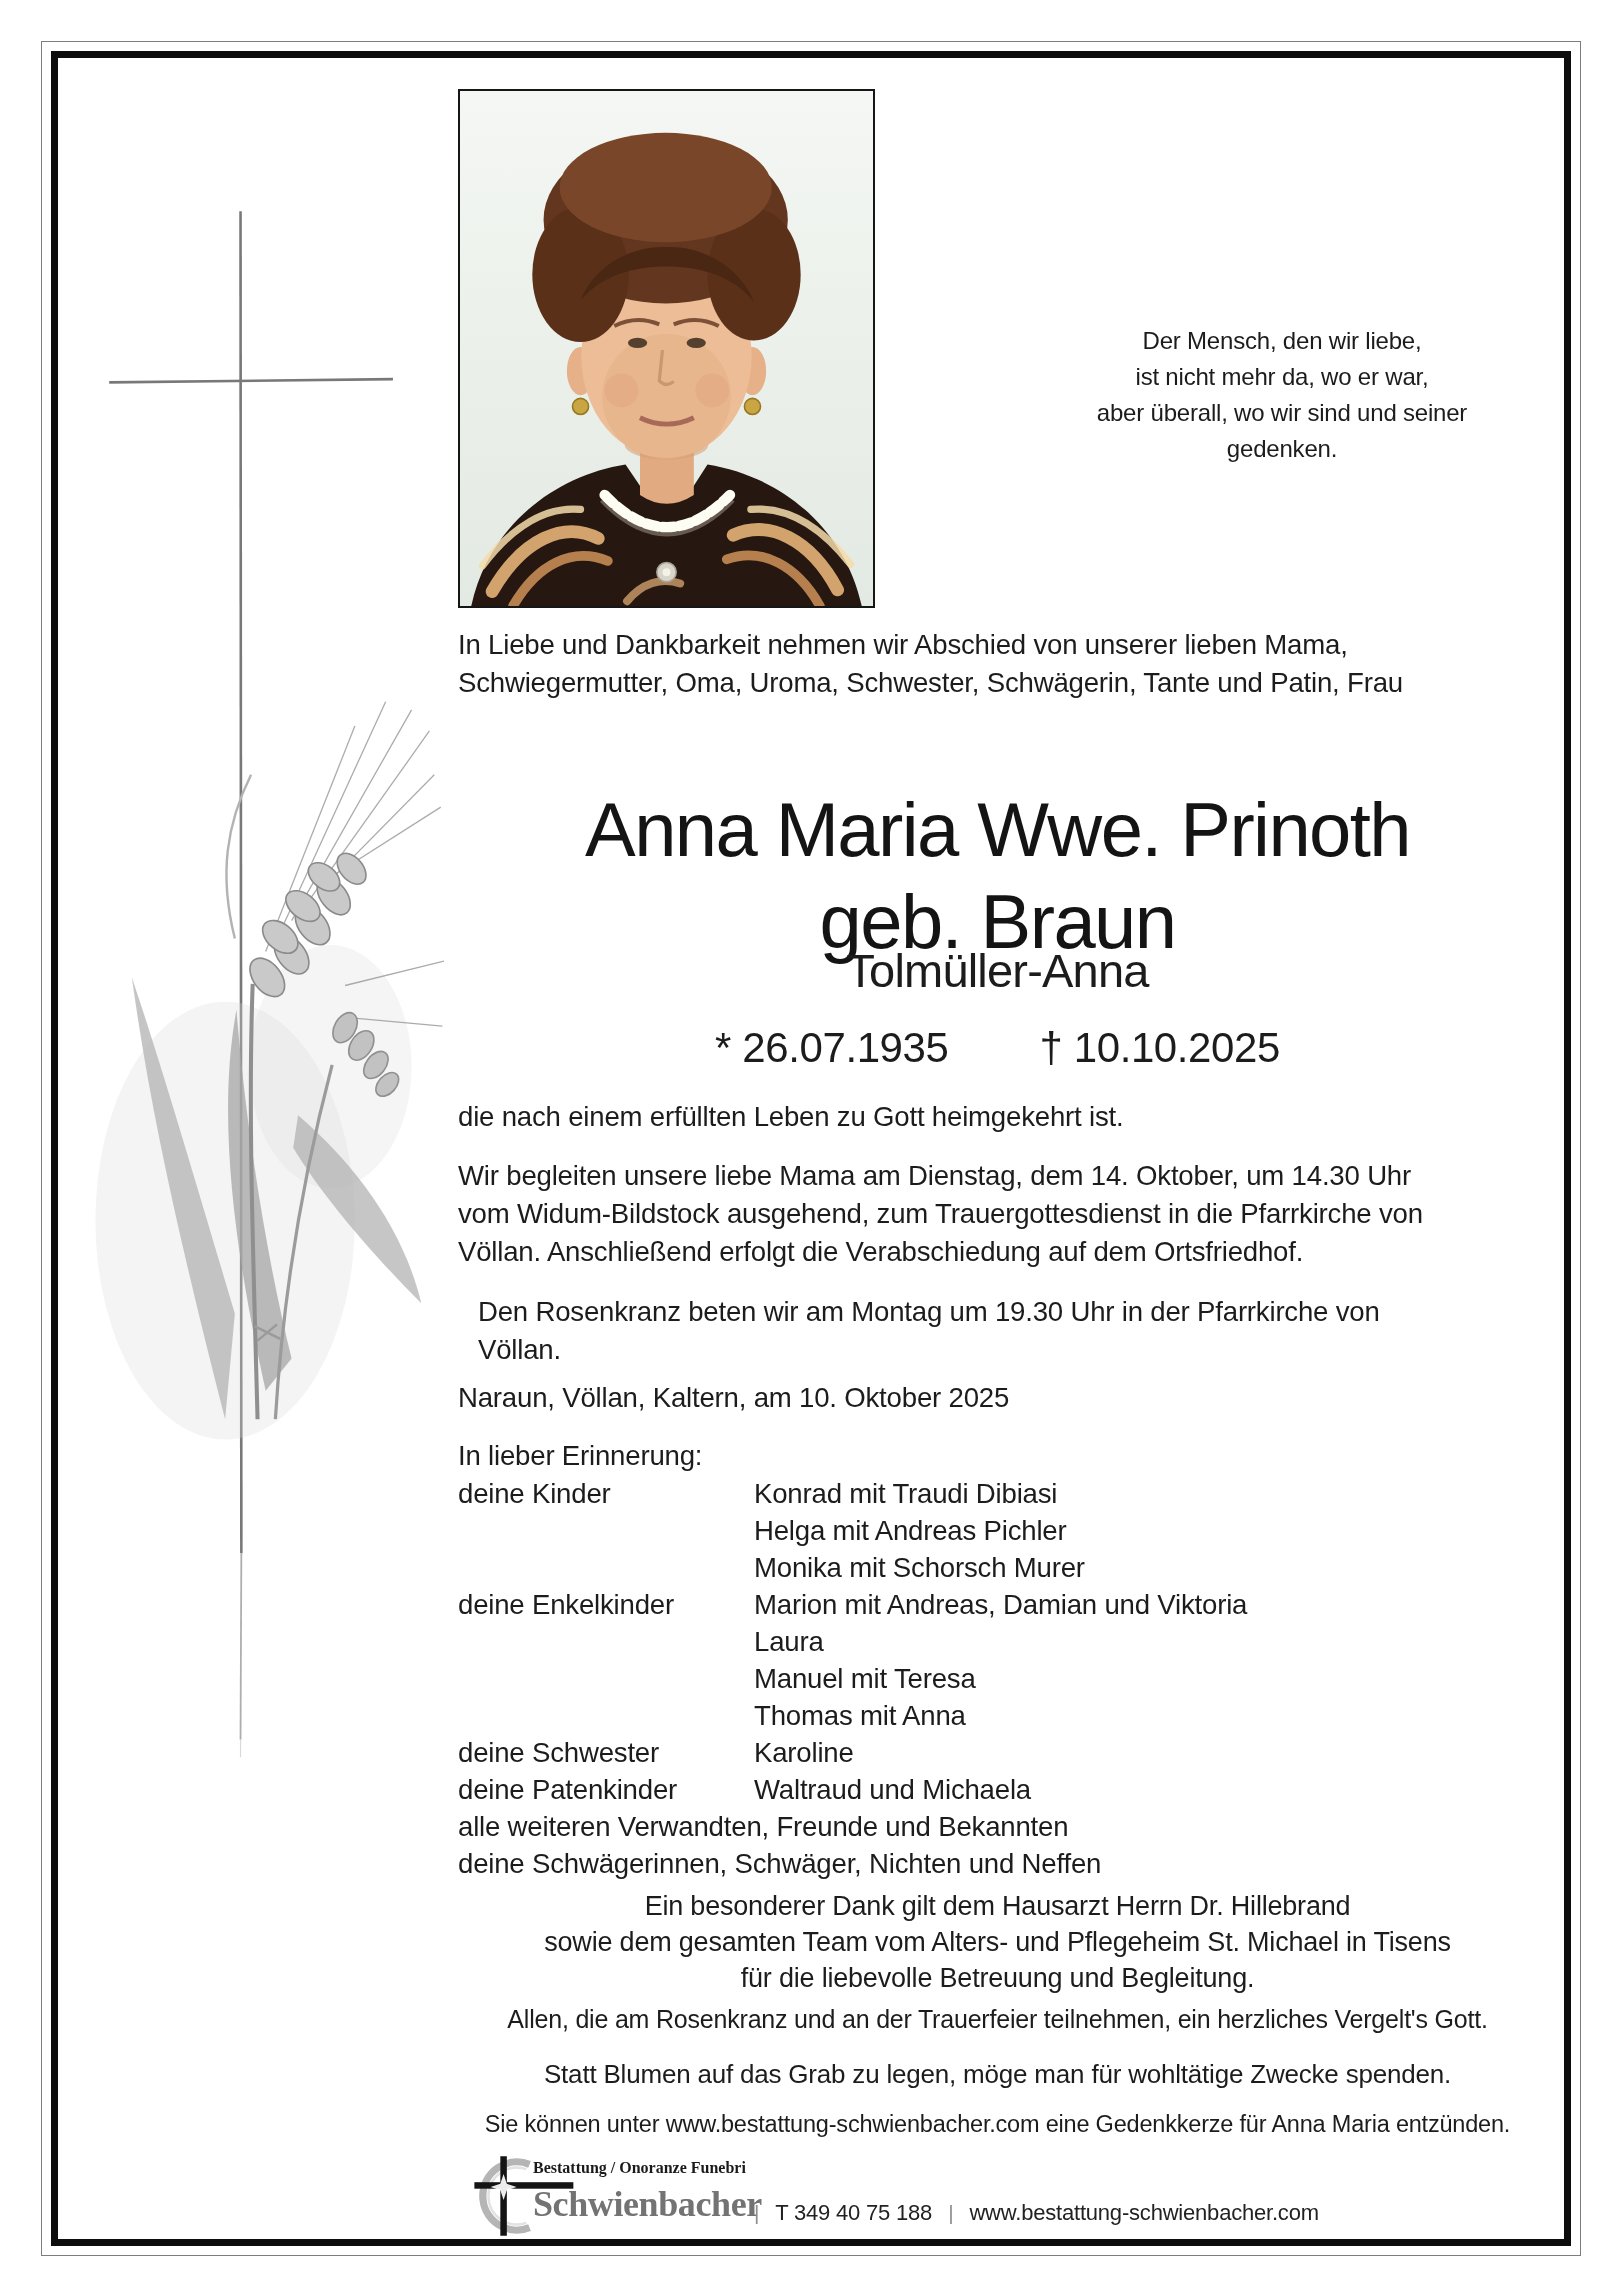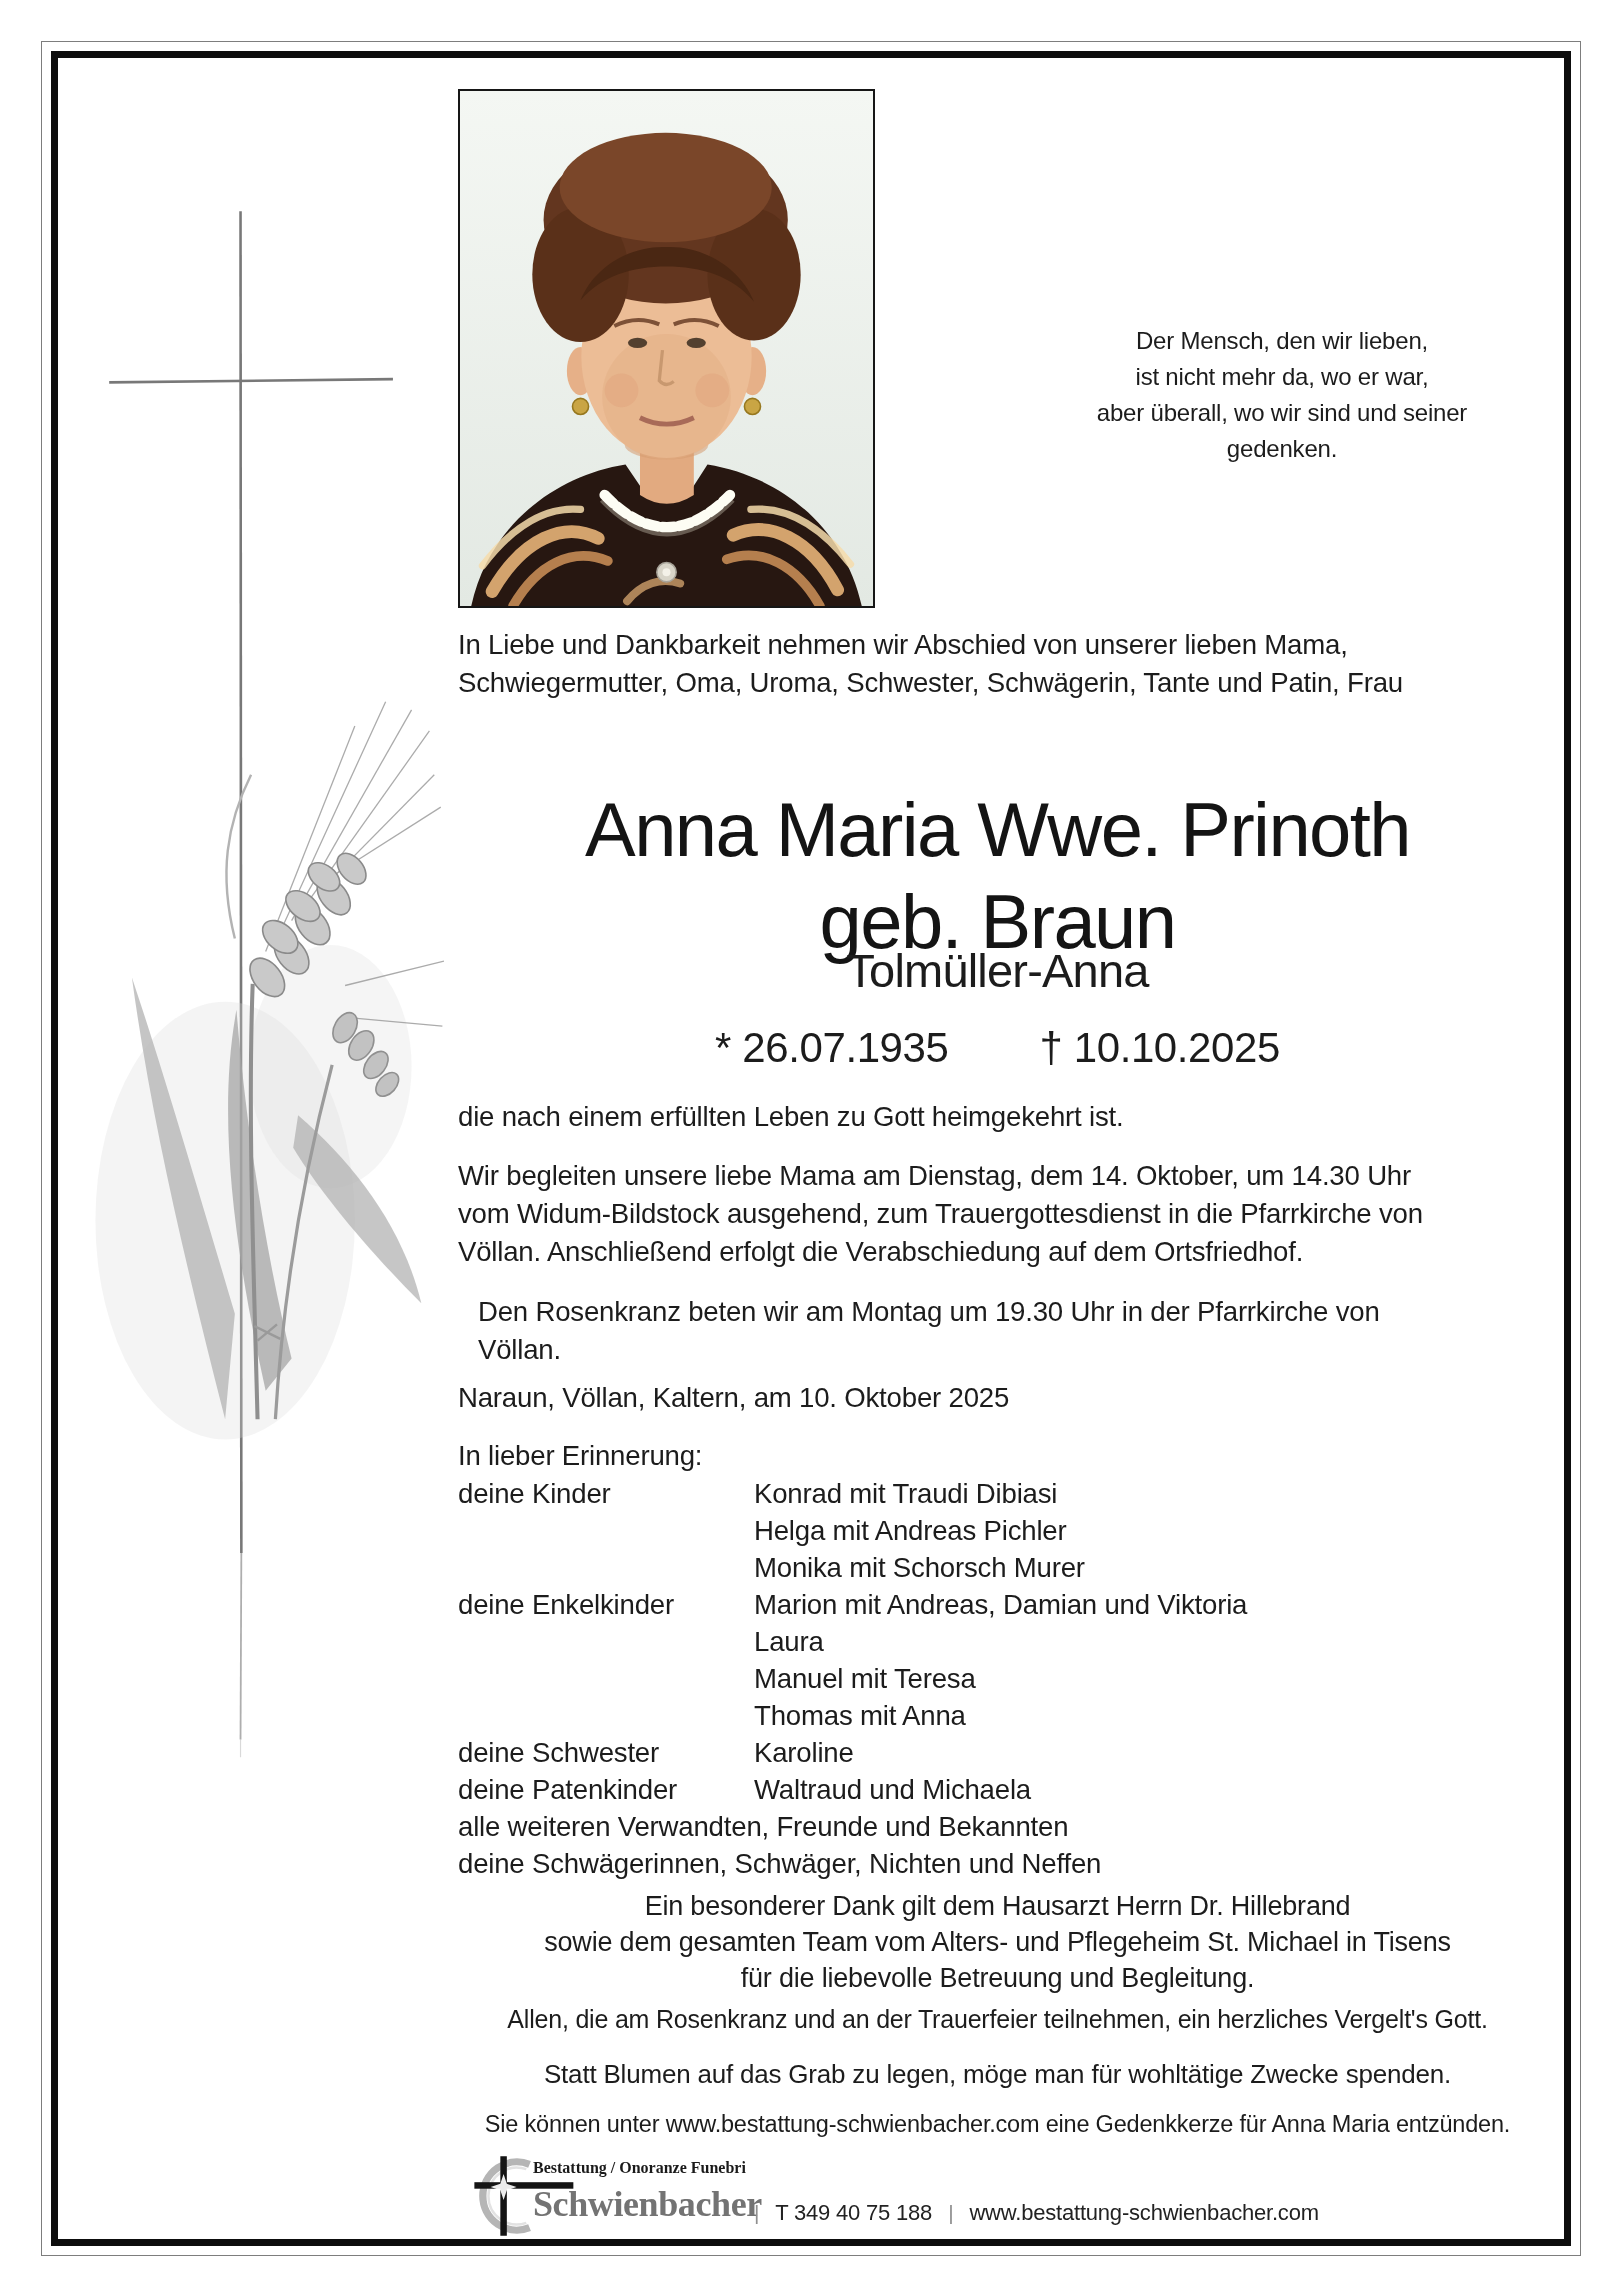--- a/index.html
+++ b/index.html
@@ -152,21 +152,21 @@
     <ellipse cx="366" cy="228" rx="58" ry="82" fill="#5a3019"></ellipse>
     <ellipse cx="256" cy="120" rx="132" ry="68" fill="#7a4629"></ellipse>
     <path d="M150,260 C170,212 220,192 257,194 C296,192 346,214 366,262 C340,230 300,218 257,218 C214,218 176,230 150,260 Z" fill="#4a2713"></path>
 
     <circle cx="150" cy="392" r="10" fill="#c9a544" stroke="#97781f" stroke-width="2"></circle>
     <circle cx="364" cy="392" r="10" fill="#c9a544" stroke="#97781f" stroke-width="2"></circle>
   </svg>
 </div>
 
 <div id="quote" class="abs">
-  <div class="nw">Der Mensch, den wir lieben,</div>
+  <div class="nw">Der Mensch, den wir liebe,</div>
   <div class="nw">ist nicht mehr da, wo er war,</div>
   <div class="nw">aber überall, wo wir sind und seiner</div>
   <div class="nw">gedenken.</div>
 </div>
 
 <div id="intro" class="abs body-text">
   <div class="nw">In Liebe und Dankbarkeit nehmen wir Abschied von unserer lieben Mama,</div>
   <div class="nw">Schwiegermutter, Oma, Uroma, Schwester, Schwägerin, Tante und Patin, Frau</div>
 </div>
 

